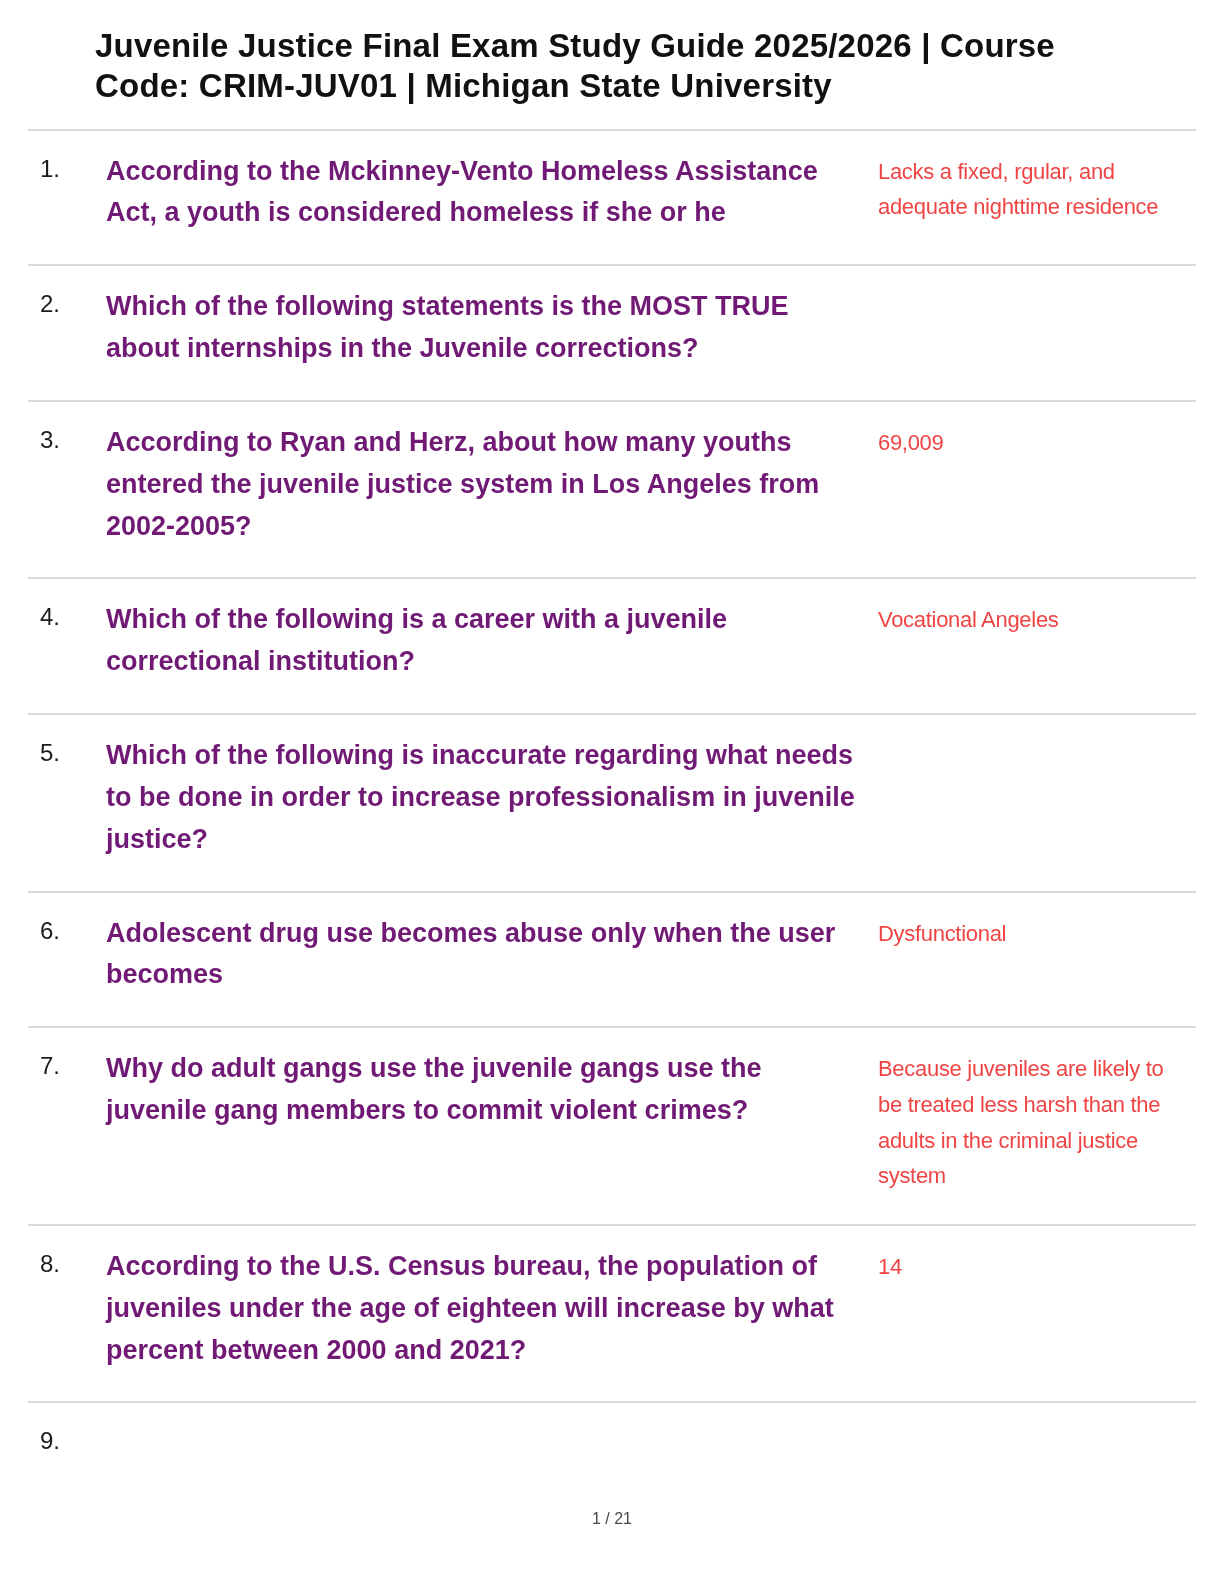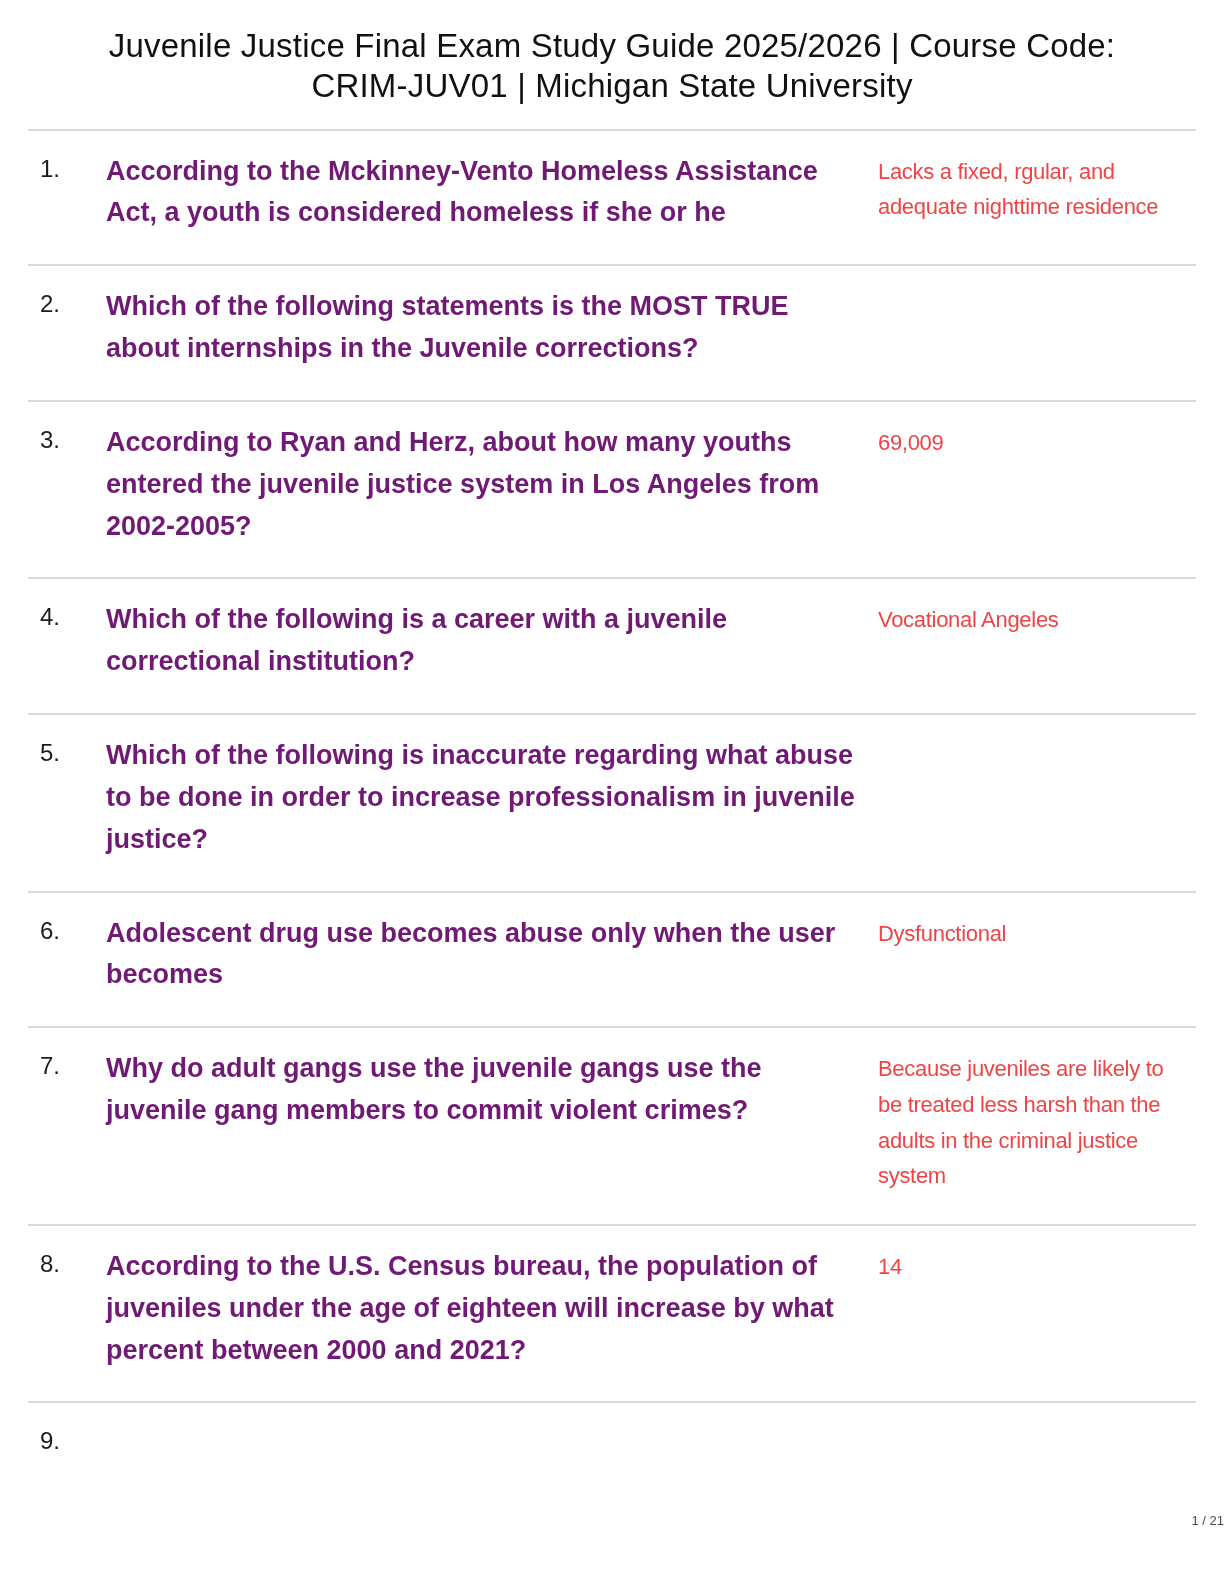--- a/index.html
+++ b/index.html
@@ -11,22 +11,21 @@
   .page {
     position: relative;
     width: 1224px;
     height: 1584px;
     margin: 0 auto;
     background: #ffffff;
     overflow: hidden;
   }
   .doc-title {
     font-size: 33px;
-    font-weight: normal;
-    text-align: center;
+    font-weight: bold;
     line-height: 1.22;
     margin: 26px 95px 22px 95px;
     color: #111111;
     letter-spacing: 0.2px;
   }
   .qa-list { width: 100%; }
   .row {
     display: flex;
     border-top: 2px solid #d9d9d9;
     padding: 20px 0 30px 0;
@@ -54,22 +53,22 @@
     line-height: 1.62;
     color: #ef4444;
     letter-spacing: -0.3px;
     padding-top: 3px;
   }
   .footer {
     position: absolute;
     bottom: 56px;
     left: 0;
     width: 100%;
-    text-align: right;
-    font-size: 13px;
+    text-align: center;
+    font-size: 16px;
     color: #4a4a4a;
   }
 </style>
 </head>
 <body>
 
 <div class="page">
   <h1 class="doc-title">Juvenile Justice Final Exam Study Guide 2025/2026 | Course Code: CRIM-JUV01 | Michigan State University</h1>
   <div class="qa-list">
   <div class="row">
@@ -90,21 +89,21 @@
   </div>
 
   <div class="row">
     <div class="num">4.</div>
     <div class="q">Which of the following is a career with a juvenile correctional institution?</div>
     <div class="a">Vocational Angeles</div>
   </div>
 
   <div class="row">
     <div class="num">5.</div>
-    <div class="q">Which of the following is inaccurate regarding what abuse to be done in order to increase professionalism in juvenile justice?</div>
+    <div class="q">Which of the following is inaccurate regarding what needs to be done in order to increase professionalism in juvenile justice?</div>
   </div>
 
   <div class="row">
     <div class="num">6.</div>
     <div class="q">Adolescent drug use becomes abuse only when the user becomes</div>
     <div class="a">Dysfunctional</div>
   </div>
 
   <div class="row">
     <div class="num">7.</div>

